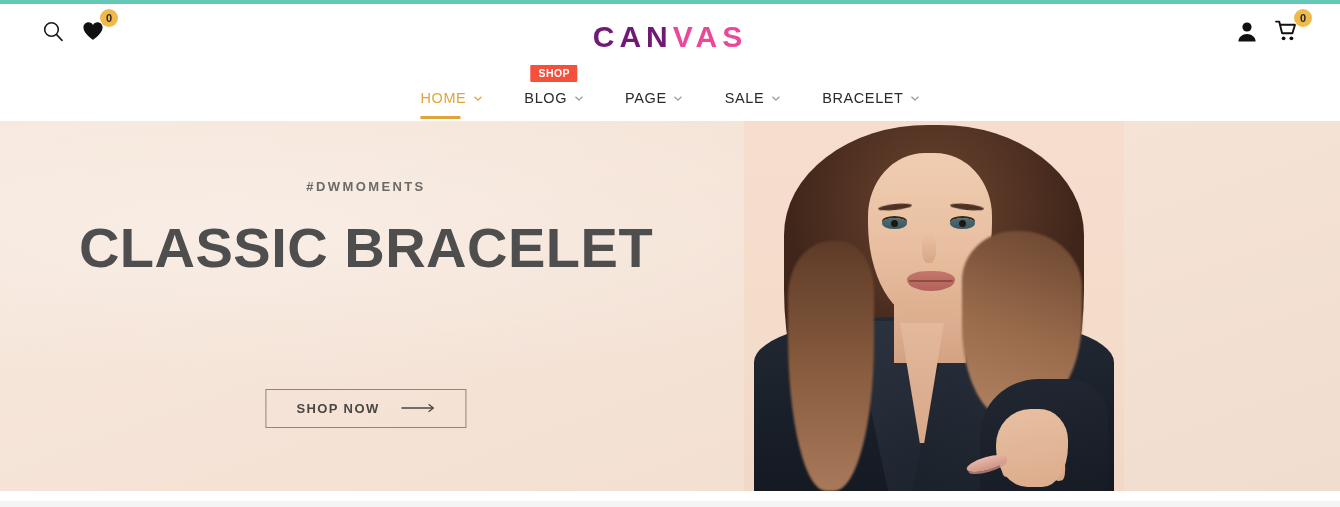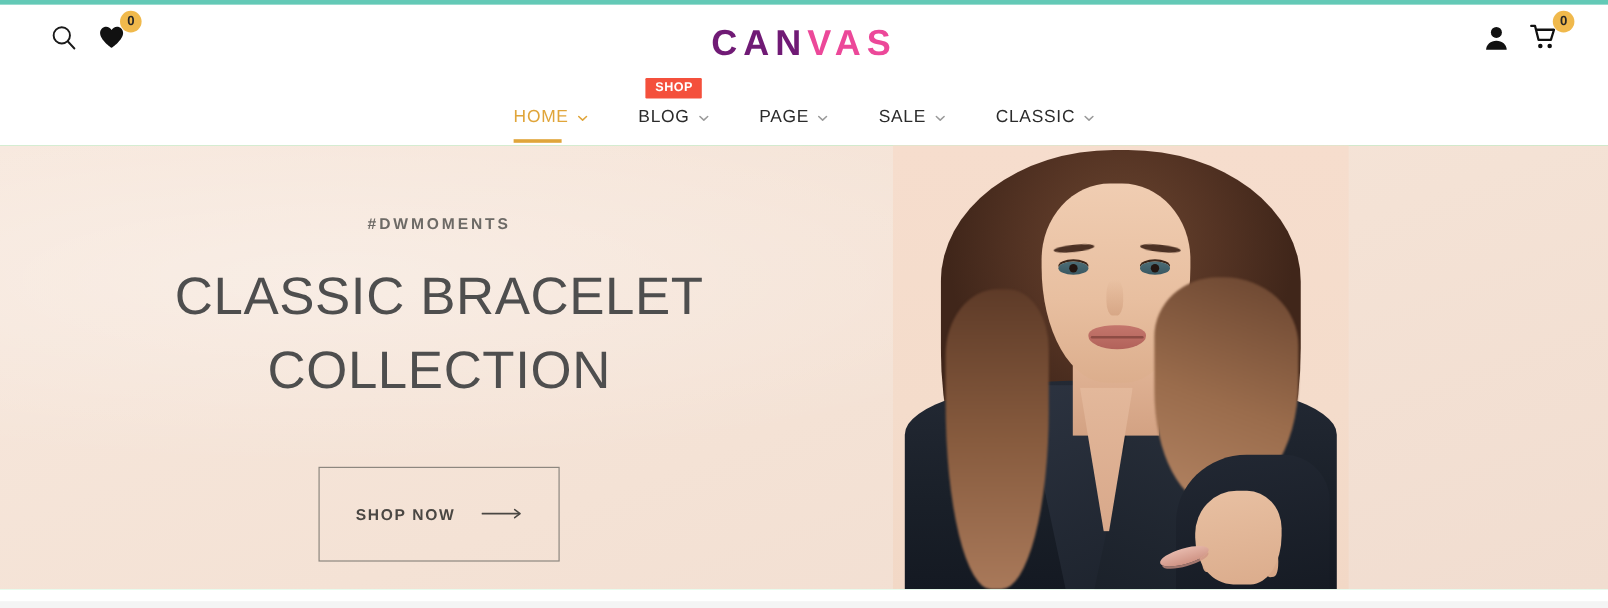--- a/index.html
+++ b/index.html
@@ -202,27 +202,27 @@
   
   .hero-copy {
     position:absolute; left:0; top:0; width:732px; height:370px;
   }
   .eyebrow {
     position:absolute; left:0; right:0; top:58px; text-align:center;
     font-size:13px; font-weight:700; letter-spacing:2.4px; color:#6d6a66;
   }
   .hero-title {
     position:absolute; left:0; right:0; top:96px; text-align:center;
-    font-size:44px; font-weight:400; line-height:61px;
+    font-size:56px; font-weight:700; line-height:61px;
     letter-spacing:0.5px; color:#4e4e4e;
   }
   .shop-now {
     position:absolute; left:50%; top:268px; transform:translateX(-50%);
     display:inline-flex; align-items:center; gap:22px;
-    padding:31px 30px; border:1px solid #8d877f;
+    padding:11px 30px; border:1px solid #8d877f;
     background:transparent; cursor:pointer;
     font-size:13px; font-weight:700; letter-spacing:1.4px; color:#4a4743;
     font-family:"Liberation Sans", sans-serif;
   }
   .arrow-long { display:block; }
 
   
   .below-fold {
     position:absolute; top:501px; left:0; width:1340px; height:6px;
     background:#f4f4f4;
@@ -328,21 +328,21 @@
           <span class="chev">
             <svg width="9" height="9" viewBox="0 0 10 10" fill="none" stroke="#9a9a9a" stroke-width="1.4">
               <path d="M1.4 3.4 5 6.8 8.6 3.4" stroke-linecap="round" stroke-linejoin="round"></path>
             </svg>
           </span>
         </a>
       </li>
 
       <li class="nav-item">
         <a class="nav-link">
-          <span>CLASSIC</span>
+          <span>BRACELET</span>
           <span class="chev">
             <svg width="9" height="9" viewBox="0 0 10 10" fill="none" stroke="#9a9a9a" stroke-width="1.4">
               <path d="M1.4 3.4 5 6.8 8.6 3.4" stroke-linecap="round" stroke-linejoin="round"></path>
             </svg>
           </span>
         </a>
       </li>
 
     </ul>
   </nav>
@@ -376,21 +376,20 @@
       <div class="finger f3"></div>
       <div class="finger f4"></div>
       <div class="hand"></div>
       <div class="bracelet"></div>
     </div>
 
     <div class="hero-copy">
       <div class="eyebrow">#DWMOMENTS</div>
       <h1 class="hero-title">
         <span>CLASSIC BRACELET</span><br>
-        <span>COLLECTION</span>
       </h1>
       <button class="shop-now">
         <span>SHOP NOW</span>
         <span class="arrow-long">
           <svg width="34" height="10" viewBox="0 0 34 10" fill="none" stroke="#4a4743" stroke-width="1.3">
             <line x1="0" y1="5" x2="31" y2="5" stroke-linecap="round"></line>
             <path d="M27.5 1.6 32 5l-4.5 3.4" stroke-linecap="round" stroke-linejoin="round" fill="none"></path>
           </svg>
         </span>
       </button>

